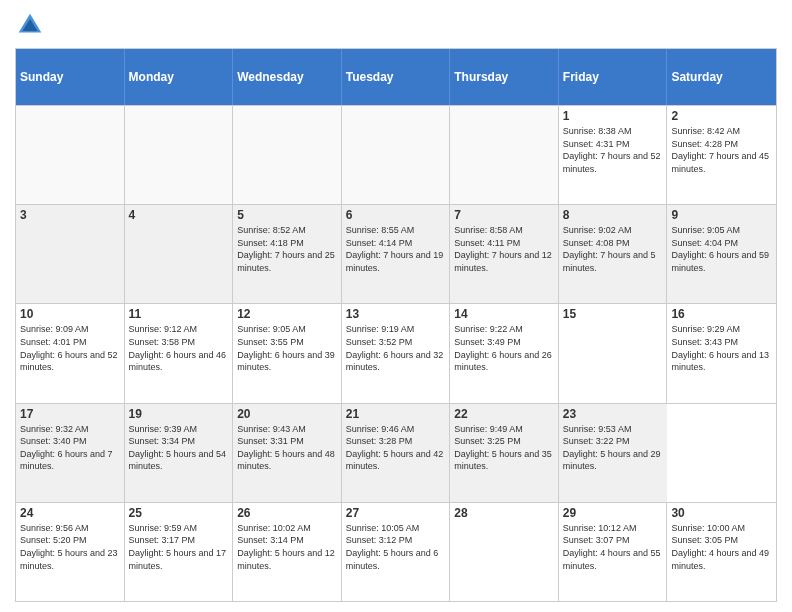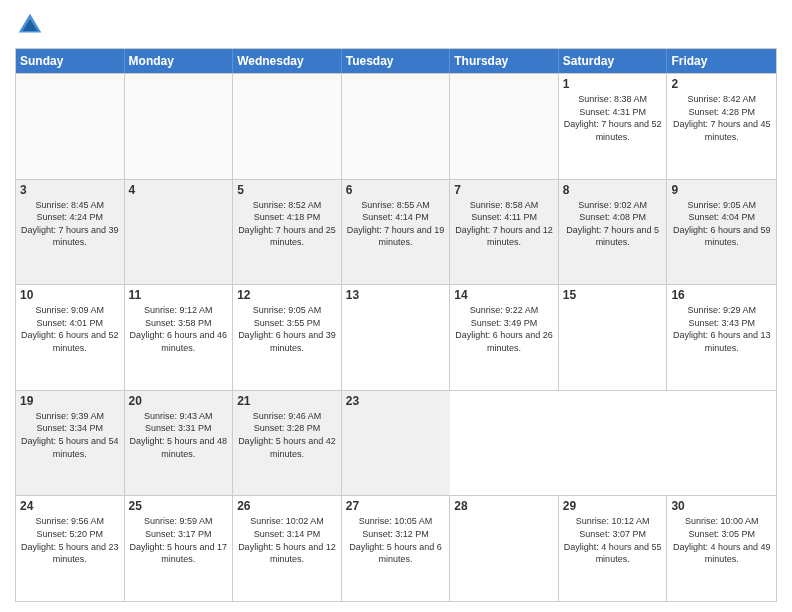--- a/index.html
+++ b/index.html
@@ -67,21 +67,21 @@
     }
     .cal-header {
       display: grid;
       grid-template-columns: repeat(7, 1fr);
       background: #3a78c9;
     }
     .cal-header-cell {
       color: #fff;
       font-size: 12px;
       font-weight: bold;
-      padding: 5px 4px;
+      padding: 21px 4px;
       text-align: left;
       border-right: 1px solid #5a90d9;
     }
     .cal-header-cell:last-child { border-right: none; }
     .cal-body {
       flex: 1;
       display: flex;
       flex-direction: column;
     }
     .cal-row {
@@ -103,21 +103,20 @@
     .cell-day {
       font-size: 12px;
       font-weight: bold;
       margin-bottom: 2px;
       display: block;
     }
     .cell-info {
       font-size: 9px;
       line-height: 1.4;
       color: #333;
-      text-align: center;
     }
     .alt-row .cal-cell {
       background: #f0f0f0;
     }
   </style>
 </head>
 <body>
 
 <div class="page">
   <div class="header">
@@ -137,22 +136,22 @@
     </div>
   </div>
 
   <div class="calendar">
     <div class="cal-header">
     <div class="cal-header-cell">Sunday</div>
         <div class="cal-header-cell">Monday</div>
         <div class="cal-header-cell">Wednesday</div>
         <div class="cal-header-cell">Tuesday</div>
         <div class="cal-header-cell">Thursday</div>
+        <div class="cal-header-cell">Friday</div>
         <div class="cal-header-cell">Saturday</div>
-        <div class="cal-header-cell">Friday</div>
       </div>
     <div class="cal-body">
     <div class="cal-row">
           <div class="cal-cell empty"></div>
           <div class="cal-cell empty"></div>
           <div class="cal-cell empty"></div>
           <div class="cal-cell empty"></div>
           <div class="cal-cell empty"></div>
           <div class="cal-cell">
             <span class="cell-day">1</span>
@@ -165,24 +164,20 @@
             <span class="cell-day">2</span>
             <div class="cell-info">Sunrise: 8:42 AM
 Sunset: 4:28 PM
 Daylight: 7 hours
 and 45 minutes.</div>
           </div>
         </div>
         <div class="cal-row alt-row">
           <div class="cal-cell">
             <span class="cell-day">3</span>
-            <div class="cell-info">Sunrise: 8:45 AM
-Sunset: 4:24 PM
-Daylight: 7 hours
-and 39 minutes.</div>
           </div>
           <div class="cal-cell">
             <span class="cell-day">4</span>
           </div>
           <div class="cal-cell">
             <span class="cell-day">5</span>
             <div class="cell-info">Sunrise: 8:52 AM
 Sunset: 4:18 PM
 Daylight: 7 hours
 and 25 minutes.</div>
@@ -233,20 +228,24 @@
           </div>
           <div class="cal-cell">
             <span class="cell-day">12</span>
             <div class="cell-info">Sunrise: 9:05 AM
 Sunset: 3:55 PM
 Daylight: 6 hours
 and 39 minutes.</div>
           </div>
           <div class="cal-cell">
             <span class="cell-day">13</span>
+            <div class="cell-info">Sunrise: 9:19 AM
+Sunset: 3:52 PM
+Daylight: 6 hours
+and 32 minutes.</div>
           </div>
           <div class="cal-cell">
             <span class="cell-day">14</span>
             <div class="cell-info">Sunrise: 9:22 AM
 Sunset: 3:49 PM
 Daylight: 6 hours
 and 26 minutes.</div>
           </div>
           <div class="cal-cell">
             <span class="cell-day">15</span>
@@ -254,20 +253,27 @@
           <div class="cal-cell">
             <span class="cell-day">16</span>
             <div class="cell-info">Sunrise: 9:29 AM
 Sunset: 3:43 PM
 Daylight: 6 hours
 and 13 minutes.</div>
           </div>
         </div>
         <div class="cal-row alt-row">
           <div class="cal-cell">
+            <span class="cell-day">17</span>
+            <div class="cell-info">Sunrise: 9:32 AM
+Sunset: 3:40 PM
+Daylight: 6 hours
+and 7 minutes.</div>
+          </div>
+          <div class="cal-cell">
             <span class="cell-day">19</span>
             <div class="cell-info">Sunrise: 9:39 AM
 Sunset: 3:34 PM
 Daylight: 5 hours
 and 54 minutes.</div>
           </div>
           <div class="cal-cell">
             <span class="cell-day">20</span>
             <div class="cell-info">Sunrise: 9:43 AM
 Sunset: 3:31 PM
@@ -275,21 +281,32 @@
 and 48 minutes.</div>
           </div>
           <div class="cal-cell">
             <span class="cell-day">21</span>
             <div class="cell-info">Sunrise: 9:46 AM
 Sunset: 3:28 PM
 Daylight: 5 hours
 and 42 minutes.</div>
           </div>
           <div class="cal-cell">
+            <span class="cell-day">22</span>
+            <div class="cell-info">Sunrise: 9:49 AM
+Sunset: 3:25 PM
+Daylight: 5 hours
+and 35 minutes.</div>
+          </div>
+          <div class="cal-cell">
             <span class="cell-day">23</span>
+            <div class="cell-info">Sunrise: 9:53 AM
+Sunset: 3:22 PM
+Daylight: 5 hours
+and 29 minutes.</div>
           </div>
         </div>
         <div class="cal-row">
           <div class="cal-cell">
             <span class="cell-day">24</span>
             <div class="cell-info">Sunrise: 9:56 AM
 Sunset: 5:20 PM
 Daylight: 5 hours
 and 23 minutes.</div>
           </div>

